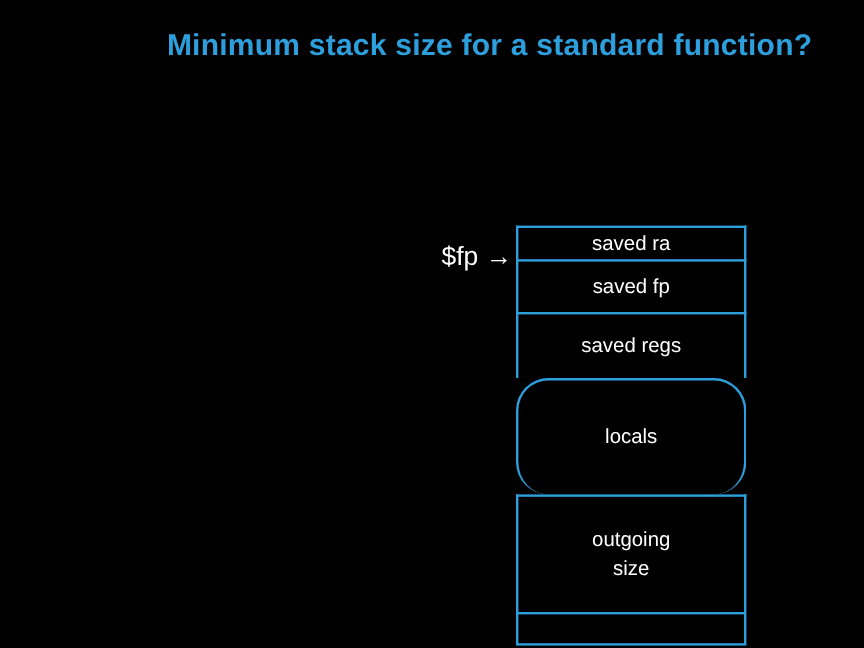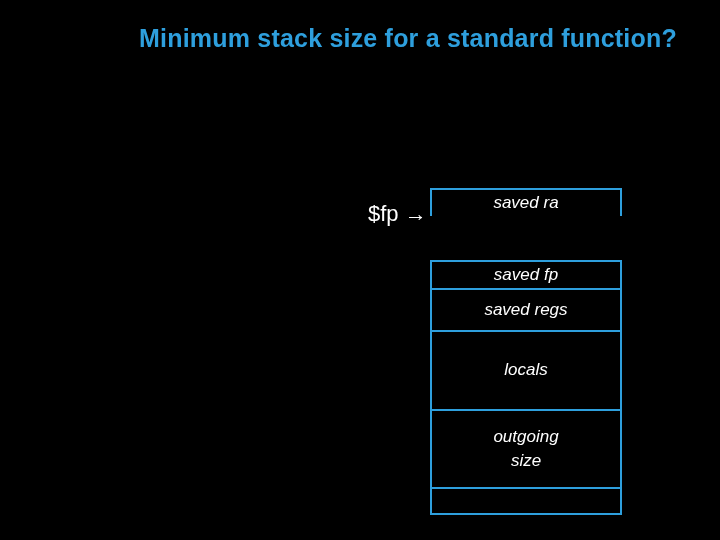--- a/index.html
+++ b/index.html
@@ -46,27 +46,26 @@
     border-top: 2px solid #2e9fdd;
     color: #ffffff;
     font-size: 17px;
     text-align: right;
     line-height: 1.42;
     padding: 0;
     display: flex;
     flex-direction: column;
     align-items: center;
     justify-content: center;
-    font-style: italic;
   }
   .cell-saved-ra { height: 28px; }
-  .cell-saved-fp { height: 28px; margin-top: 44px; }
-  .cell-saved-regs { height: 42px; }
-  .cell-locals { height: 79px; }
-  .cell-outgoing { height: 78px; }
+  .cell-saved-fp { height: 44px; }
+  .cell-saved-regs { height: 55px; }
+  .cell-locals { height: 97px; border-radius: 27px; }
+  .cell-outgoing { height: 98px; }
   .cell-bottom { height: 28px; border-bottom: 2px solid #2e9fdd; }
   .cell-line {
     display: block;
   }
   .ptr-label {
     position: absolute;
     font-size: 22px;
     color: #ffffff;
     white-space: nowrap;
   }

